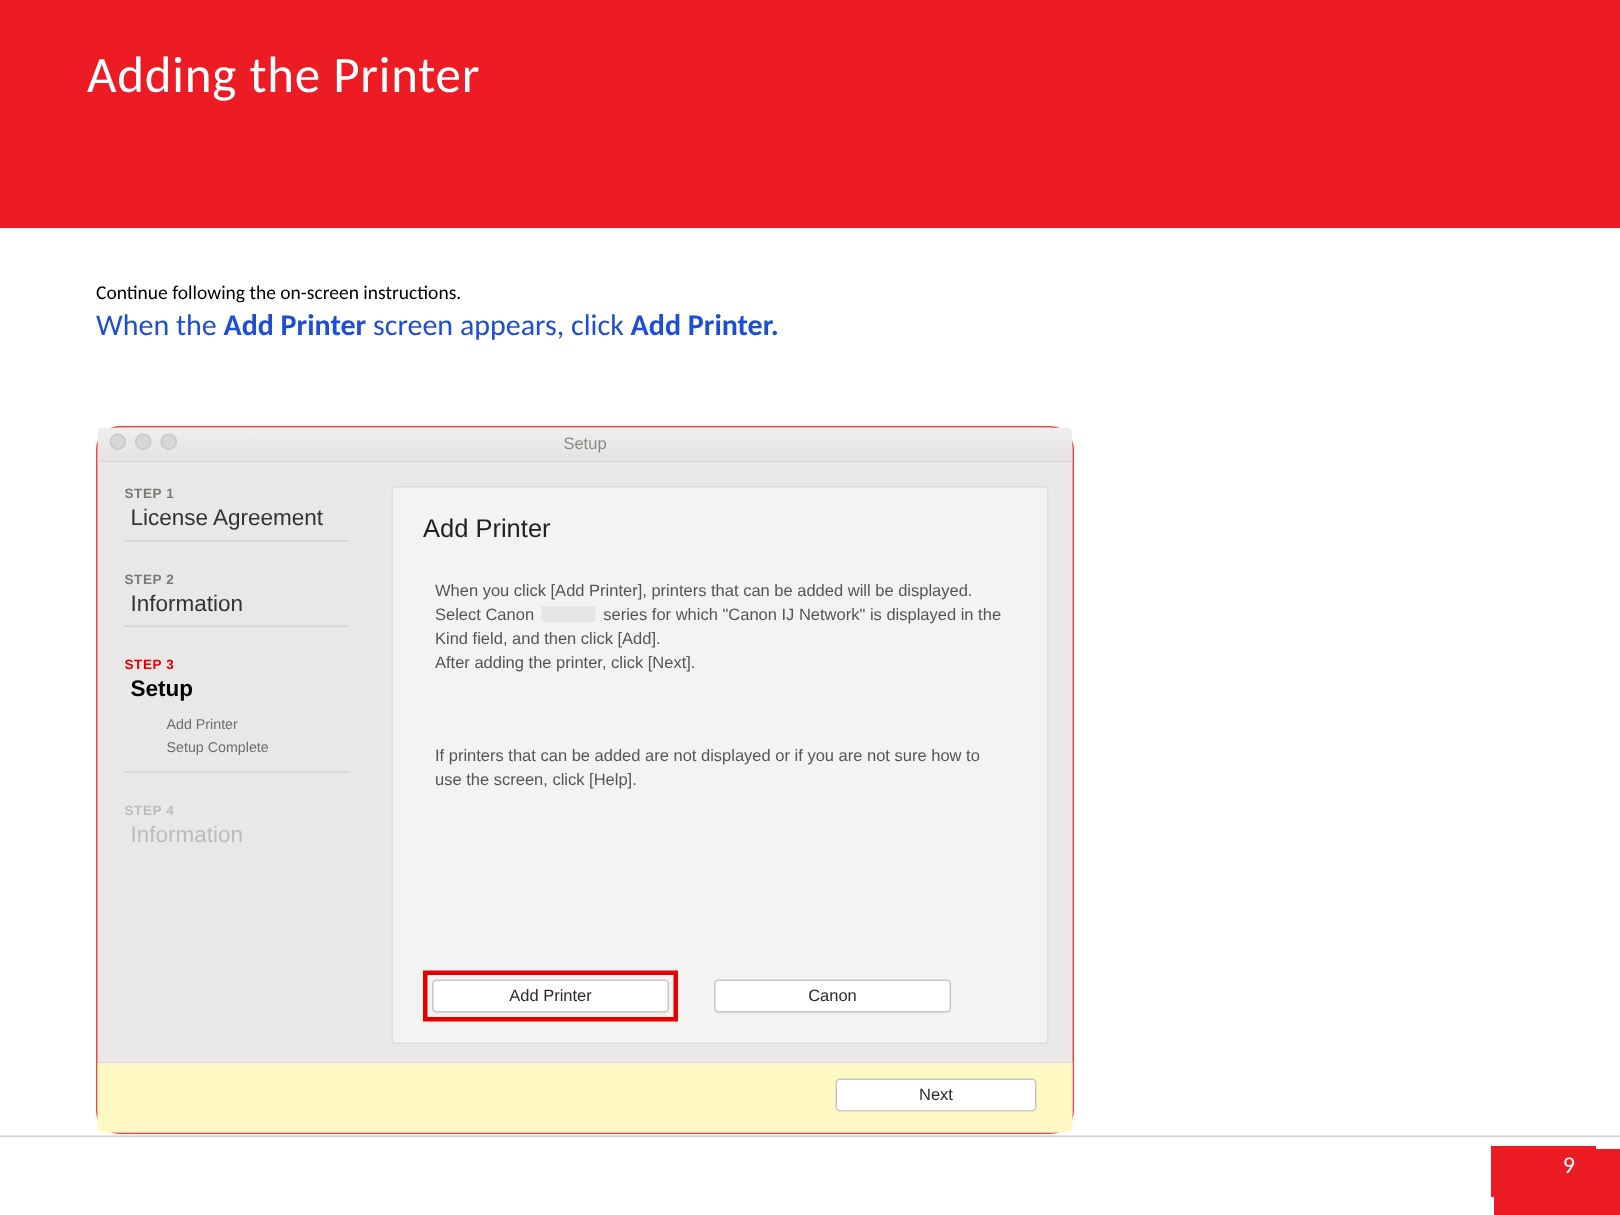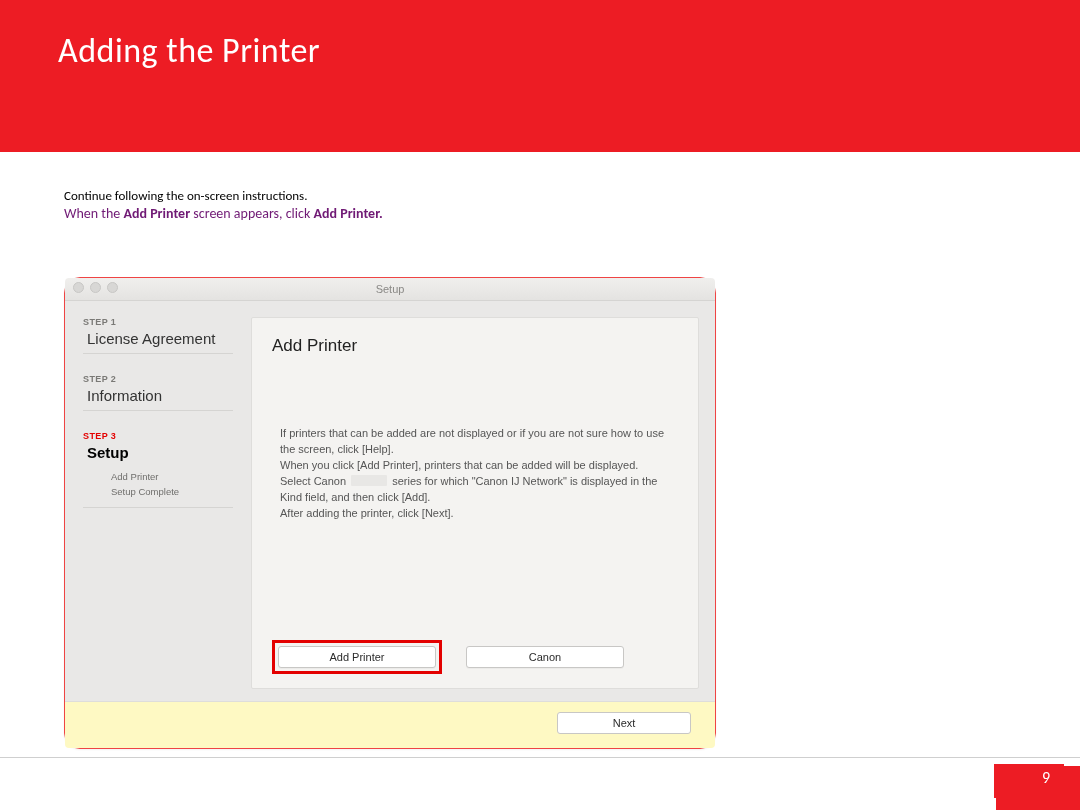--- a/index.html
+++ b/index.html
@@ -28,22 +28,22 @@
 
   .body-area {
     padding: 36px 0 0 64px;
   }
   .intro-line1 {
     font-size: 13px;
     color: #000;
     margin: 0 0 2px 0;
   }
   .intro-line2 {
-    font-size: 14px;
-    color: #701a75;
+    font-size: 20px;
+    color: #1d4ed8;
     margin: 0;
   }
   .intro-line2 b { font-weight: 700; }
 
   
   .window {
     margin-top: 55px;
     width: 650px;
     background: #e9e8e7;
     border: 1px solid #ef4444;
@@ -75,21 +75,21 @@
   .tb-title {
     text-align: center;
     font-size: 11px;
     color: #8a8986;
     line-height: 22px;
   }
 
   .window-body {
     display: flex;
     padding: 16px 16px 12px 18px;
-    gap: 18px;
+    gap: 28px;
     min-height: 400px;
     box-sizing: border-box;
   }
 
   .sidebar {
     width: 150px;
     flex: 0 0 150px;
     font-size: 11px;
   }
   .step-label {
@@ -277,31 +277,35 @@
         </div>
         <div class="step-group">
           <p class="step-label active">STEP 3</p>
           <p class="step-title bold">Setup</p>
           <div class="substeps">
             <div>Add Printer</div>
             <div>Setup Complete</div>
           </div>
           <hr class="sep" style="margin-top:8px;">
         </div>
+        <div class="step-group">
+          <p class="step-label disabled">STEP 4</p>
+          <p class="step-title disabled">Information</p>
+        </div>
       </div>
 
       <div class="content-pane">
         <h2 class="content-heading">Add Printer</h2>
-
-        <p class="para para2">If printers that can be added are not displayed or if you are not sure how to use the screen, click [Help].</p>
 
         <p class="para">
           <span>When you click [Add Printer], printers that can be added will be displayed. Select Canon </span><span class="redacted"></span><span> series for which "Canon IJ Network" is displayed in the Kind field, and then click [Add].</span><br>
           <span>After adding the printer, click [Next].</span>
         </p>
+
+        <p class="para para2">If printers that can be added are not displayed or if you are not sure how to use the screen, click [Help].</p>
 
         <div class="button-row">
           <span class="highlight-frame">
             <span class="mac-btn">Add Printer</span>
           </span>
           <span class="mac-btn" style="align-self:center;">Canon</span>
         </div>
       </div>
 
     </div>

